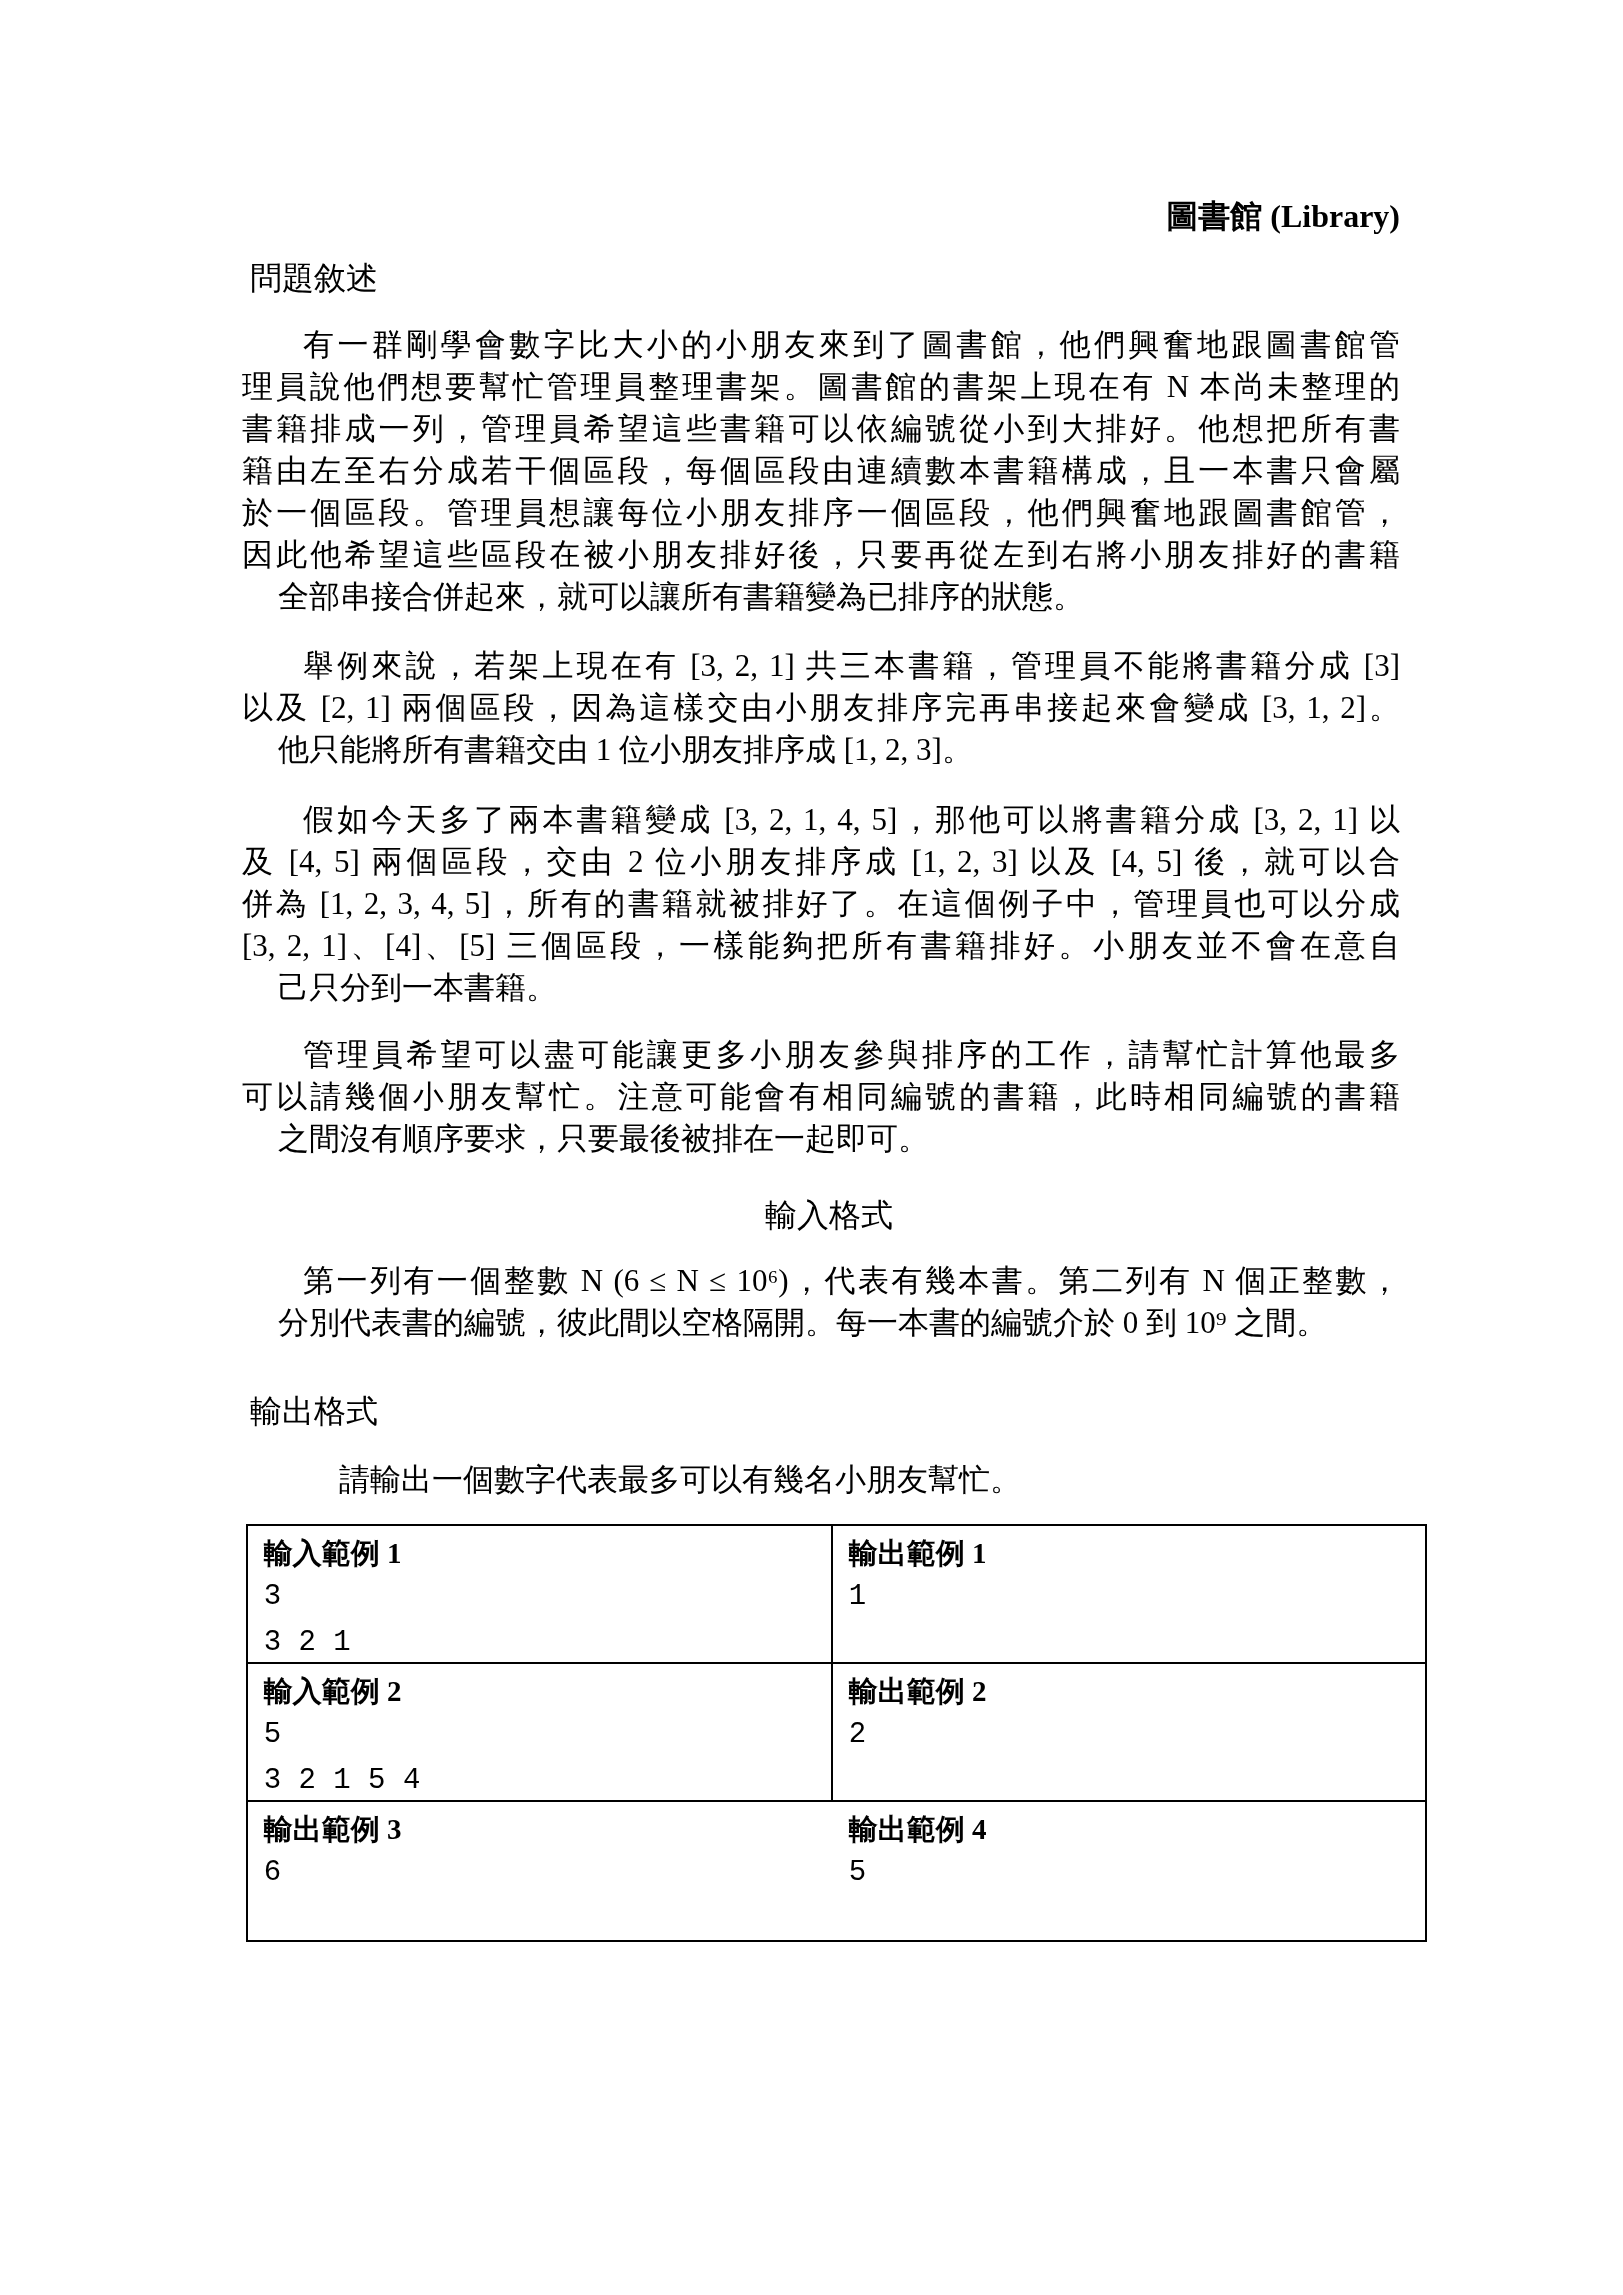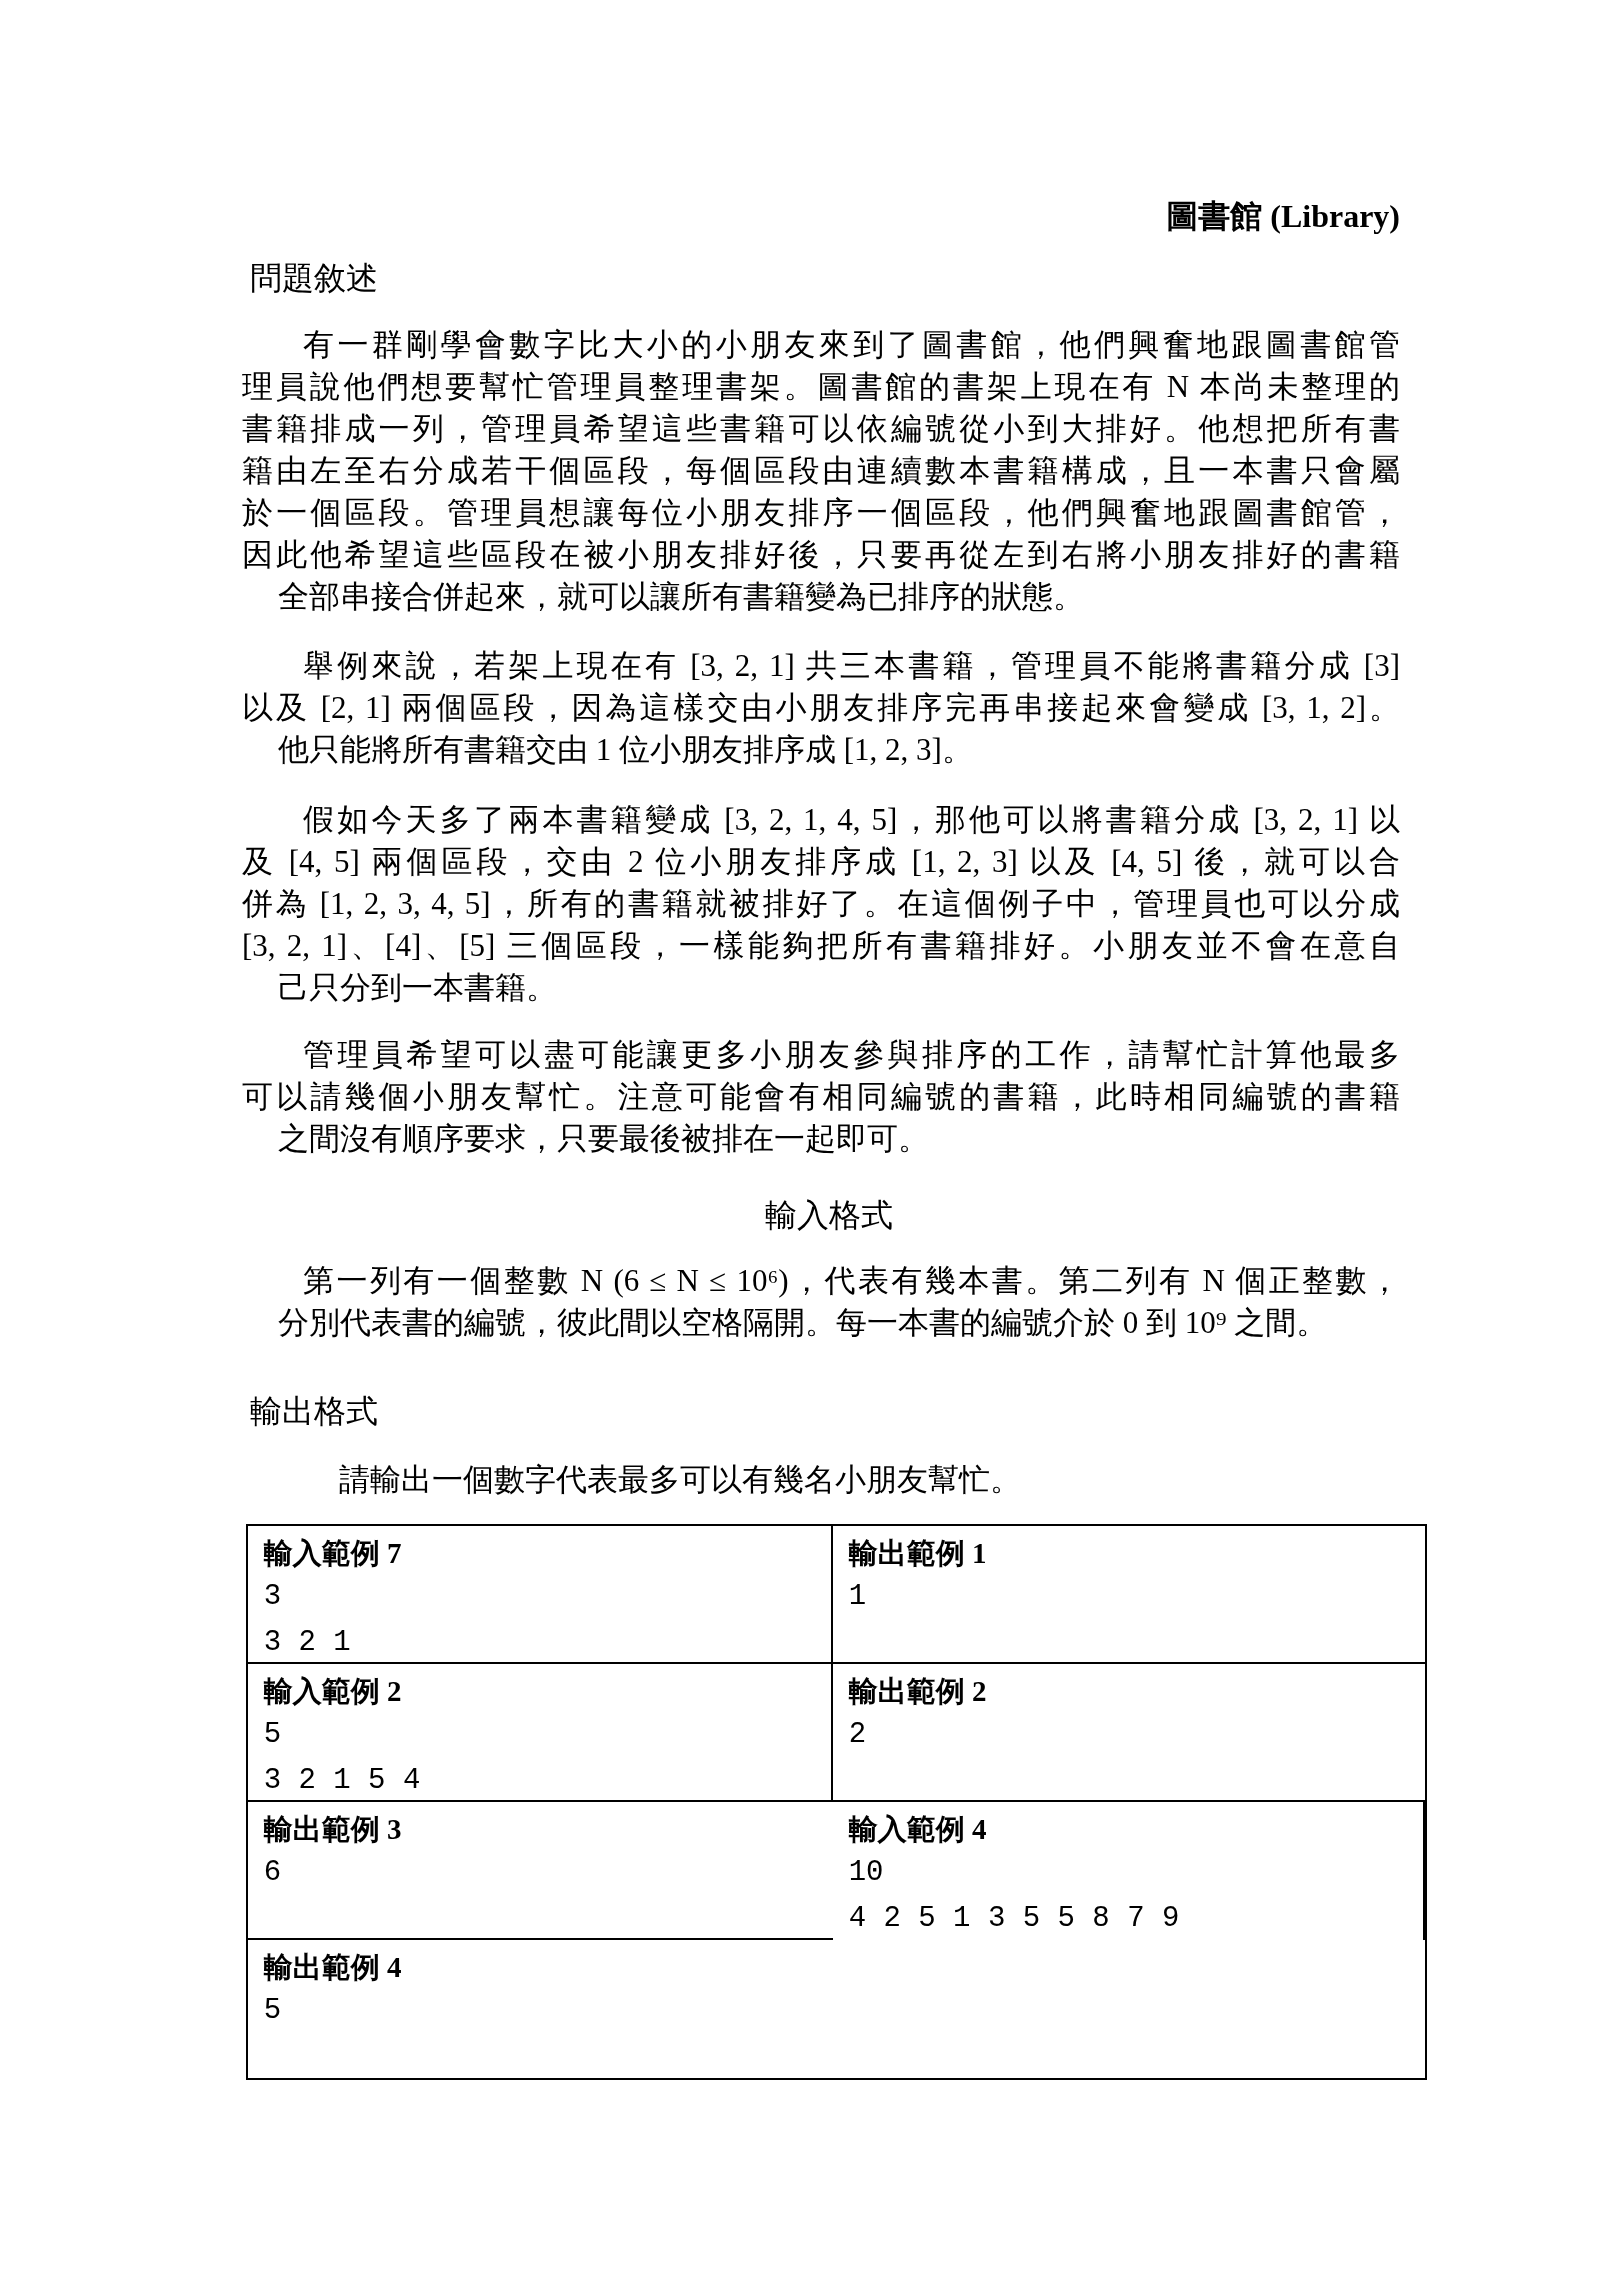--- a/index.html
+++ b/index.html
@@ -121,21 +121,21 @@
     </div>
 
   <h2 class="abs sec sec-output">輸出格式</h2>
   <div class="abs para p-output">
       <div class="line">請輸出一個數字代表最多可以有幾名小朋友幫忙。</div>
     </div>
 
   <div class="examples">
 
     <div class="cell col-left">
-      <div class="cell-title">輸入範例 7</div>
+      <div class="cell-title">輸入範例 1</div>
       <div class="cell-lines">
           <div class="line">3</div>
           <div class="line">3 2 1</div>
         </div>
     </div>
     <div class="cell">
       <div class="cell-title">輸出範例 1</div>
       <div class="cell-lines">
           <div class="line">1</div>
         </div>
@@ -155,27 +155,20 @@
         </div>
     </div>
 
     <div class="cell">
       <div class="cell-title">輸出範例 3</div>
       <div class="cell-lines">
           <div class="line">6</div>
         </div>
     </div>
 
-    <div class="cell col-left">
-      <div class="cell-title">輸入範例 4</div>
-      <div class="cell-lines">
-          <div class="line">10</div>
-          <div class="line">4 2 5 1 3 5 5 8 7 9</div>
-        </div>
-    </div>
     <div class="cell">
       <div class="cell-title">輸出範例 4</div>
       <div class="cell-lines">
           <div class="line">5</div>
         </div>
     </div>
 
   </div>
 
 </div>

